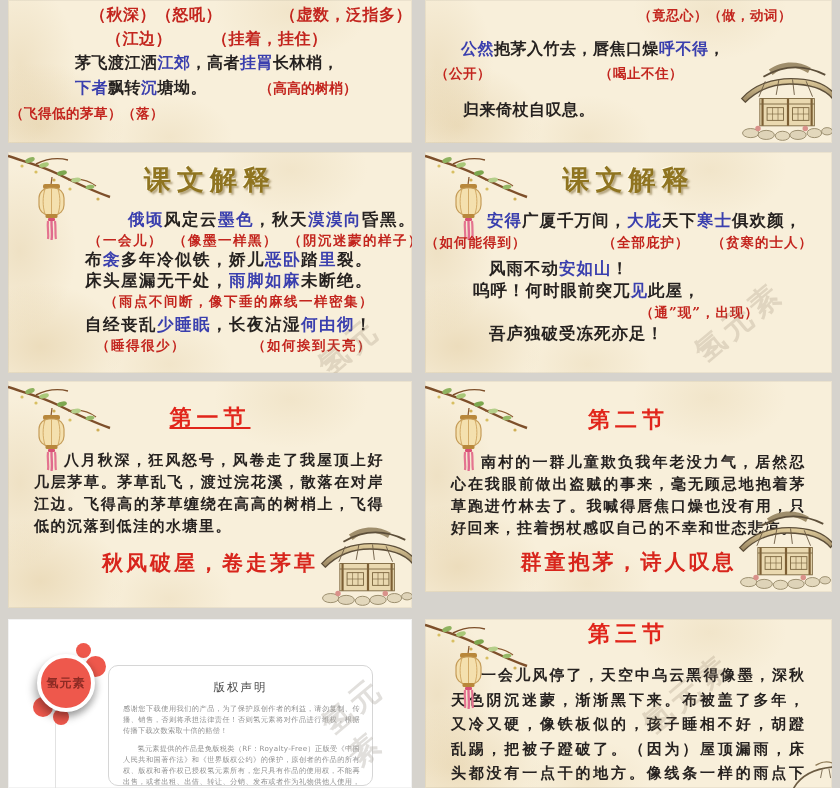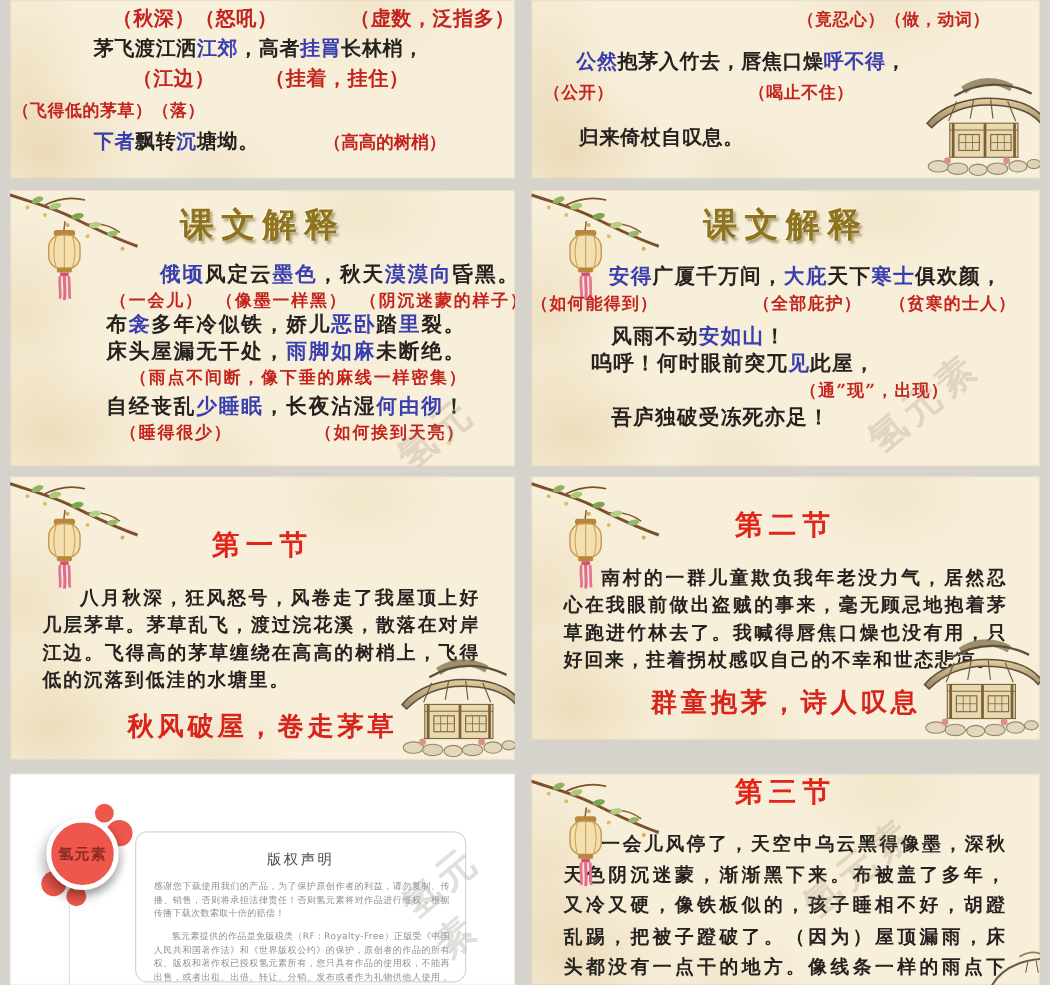--- a/index.html
+++ b/index.html
@@ -57,24 +57,24 @@
   .thin-line{position:absolute;background:#e2e2e2;pointer-events:none;}
 </style>
 </head>
 <body>
 
 <div id="canvas">
 
   <section class="slide cream" style="left:8px;top:0;width:404px;height:143px;">
     <div class="lines" style="padding-top:3px;">
         <div class="line" style="margin-left: 82px;"><span class="c-r">（秋深）（怒吼）</span><span class="gap" style="width: 58px;"></span><span class="c-r">（虚数，泛指多）</span></div>
+        <div class="line" style="margin-left: 98px;"><span class="c-r">（江边）</span><span class="gap" style="width: 40px;"></span><span class="c-r">（挂着，挂住）</span></div>
         <div class="line" style="margin-left: 67px;"><span class="c-k">茅飞渡江洒</span><span class="c-b">江郊</span><span class="c-k">，高者</span><span class="c-b">挂罥</span><span class="c-k">长林梢，</span></div>
-        <div class="line" style="margin-left: 98px;"><span class="c-r">（江边）</span><span class="gap" style="width: 40px;"></span><span class="c-r">（挂着，挂住）</span></div>
+        <div class="line" style="margin-left: 67px; margin-top: 1px;"><span class="c-b">下者</span><span class="c-k">飘转</span><span class="c-b">沉</span><span class="c-k">塘坳。</span><span class="gap" style="width: 52px;"></span><span class="c-r sm">（高高的树梢）</span></div>
         <div class="line note-line" style="margin-left: 2px; margin-top: 1px;"><span class="c-r">（飞得低的茅草）（落）</span></div>
-        <div class="line" style="margin-left: 67px; margin-top: 1px;"><span class="c-b">下者</span><span class="c-k">飘转</span><span class="c-b">沉</span><span class="c-k">塘坳。</span><span class="gap" style="width: 52px;"></span><span class="c-r sm">（高高的树梢）</span></div>
       </div>
   </section>
 
   <section class="slide cream" style="left:425px;top:0;width:407px;height:143px;">
     <div class="lines" style="padding-top:3px;">
         <div class="line note-line" style="margin-left: 213px;"><span class="c-r">（竟忍心）（做，动词）</span></div>
         <div class="line" style="margin-left: 36px; margin-top: 10px;"><span class="c-b">公然</span><span class="c-k">抱茅入竹去，唇焦口燥</span><span class="c-b">呼不得</span><span class="c-k">，</span></div>
         <div class="line note-line" style="margin-left: 10px;"><span class="c-r">（公开）</span><span class="gap" style="width: 108px;"></span><span class="c-r">（喝止不住）</span></div>
         <div class="line" style="margin-left: 38px; margin-top: 13px;"><span class="c-k">归来倚杖自叹息。</span></div>
       </div>
@@ -217,21 +217,21 @@
     <path d="M37,37 C34.5,45 34.5,54 37,62" stroke="#cfa55f" stroke-width=".9" fill="none"></path>
     <path d="M43.5,36.5 L43.5,63" stroke="#cfa55f" stroke-width=".9"></path>
     <path d="M50,37 C52.5,45 52.5,54 50,62" stroke="#cfa55f" stroke-width=".9" fill="none"></path>
     <rect x="37.5" y="62" width="12" height="4" rx="1.5" fill="#b8873b"></rect>
     <rect x="40" y="66" width="7" height="3" rx="1" fill="#d84f74"></rect>
     <path d="M40,69 C39,76 41,82 40,87" stroke="#e4738f" stroke-width="2.2" fill="none"></path>
     <path d="M43.5,69 C43.5,78 44.5,83 43.5,88" stroke="#e06a8e" stroke-width="2.4" fill="none"></path>
     <path d="M47,69 C48,76 47,83 48,87" stroke="#e4738f" stroke-width="2.2" fill="none"></path>
   </svg>
 </span>
-    <div class="sec-title" style="padding-top:40px;">第一节</div>
+    <div class="sec-title" style="padding-top:22px;text-decoration:underline;">第一节</div>
     <div class="body-text" style="margin:16px 28px 0 26px;">八月秋深，狂风怒号，风卷走了我屋顶上好几层茅草。茅草乱飞，渡过浣花溪，散落在对岸江边。飞得高的茅草缠绕在高高的树梢上，飞得低的沉落到低洼的水塘里。</div>
     <div class="tagline" style="margin-top:12px;">秋风破屋，卷走茅草</div>
     <span class="deco" style="right:-6px;bottom:-4px;">
   <svg width="100" height="88" viewBox="0 0 110 95">
     <defs>
       <linearGradient id="roofg" x1="0" y1="0" x2="0" y2="1">
         <stop offset="0" stop-color="#e3cf9e"></stop>
               <stop offset="1" stop-color="#97835e"></stop>
       </linearGradient>
     </defs>

